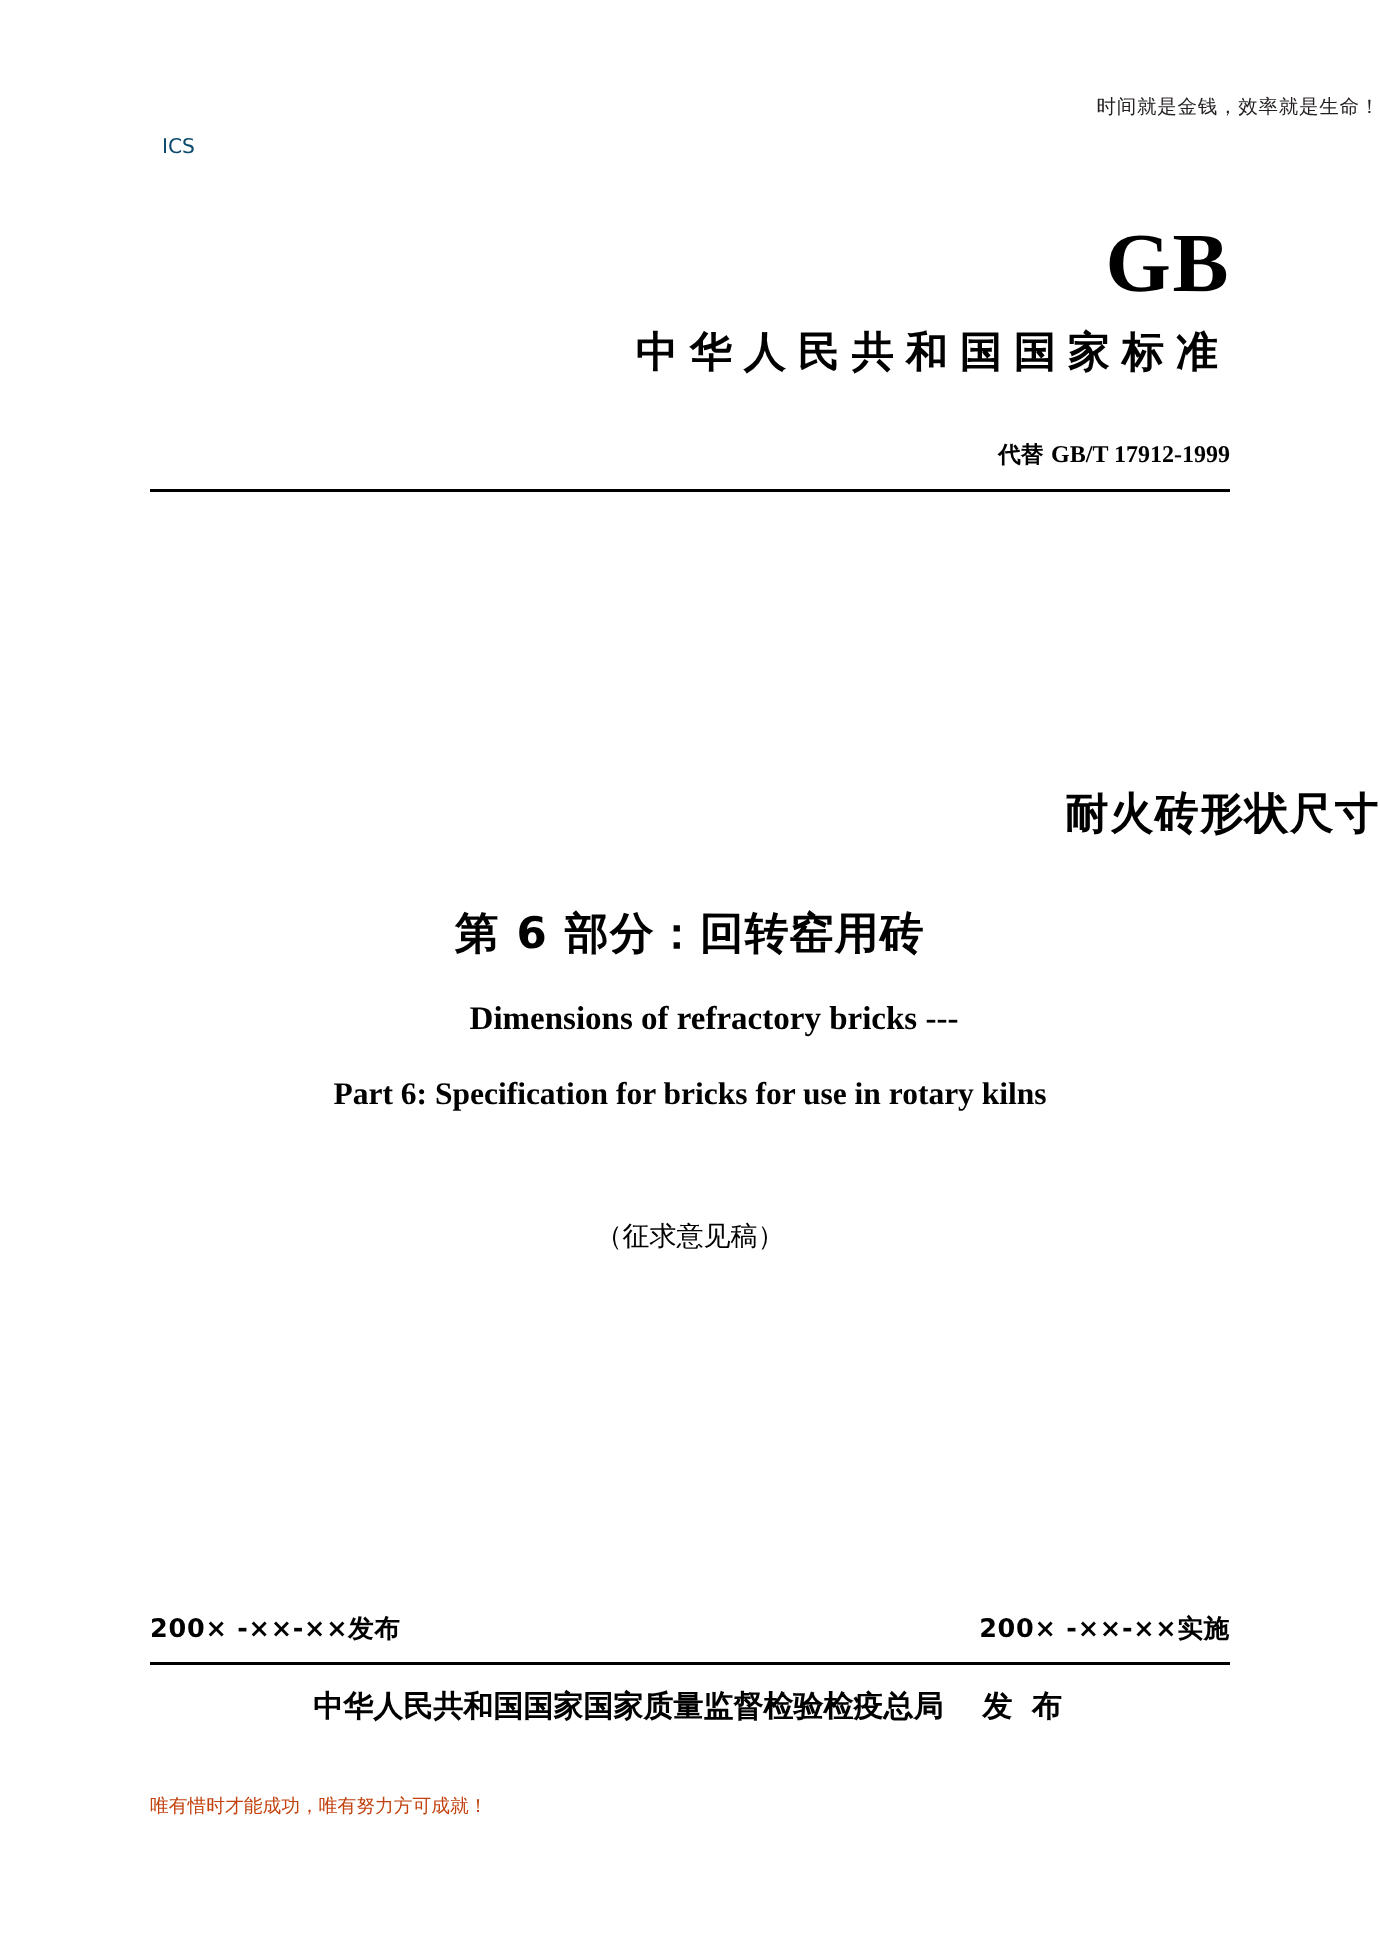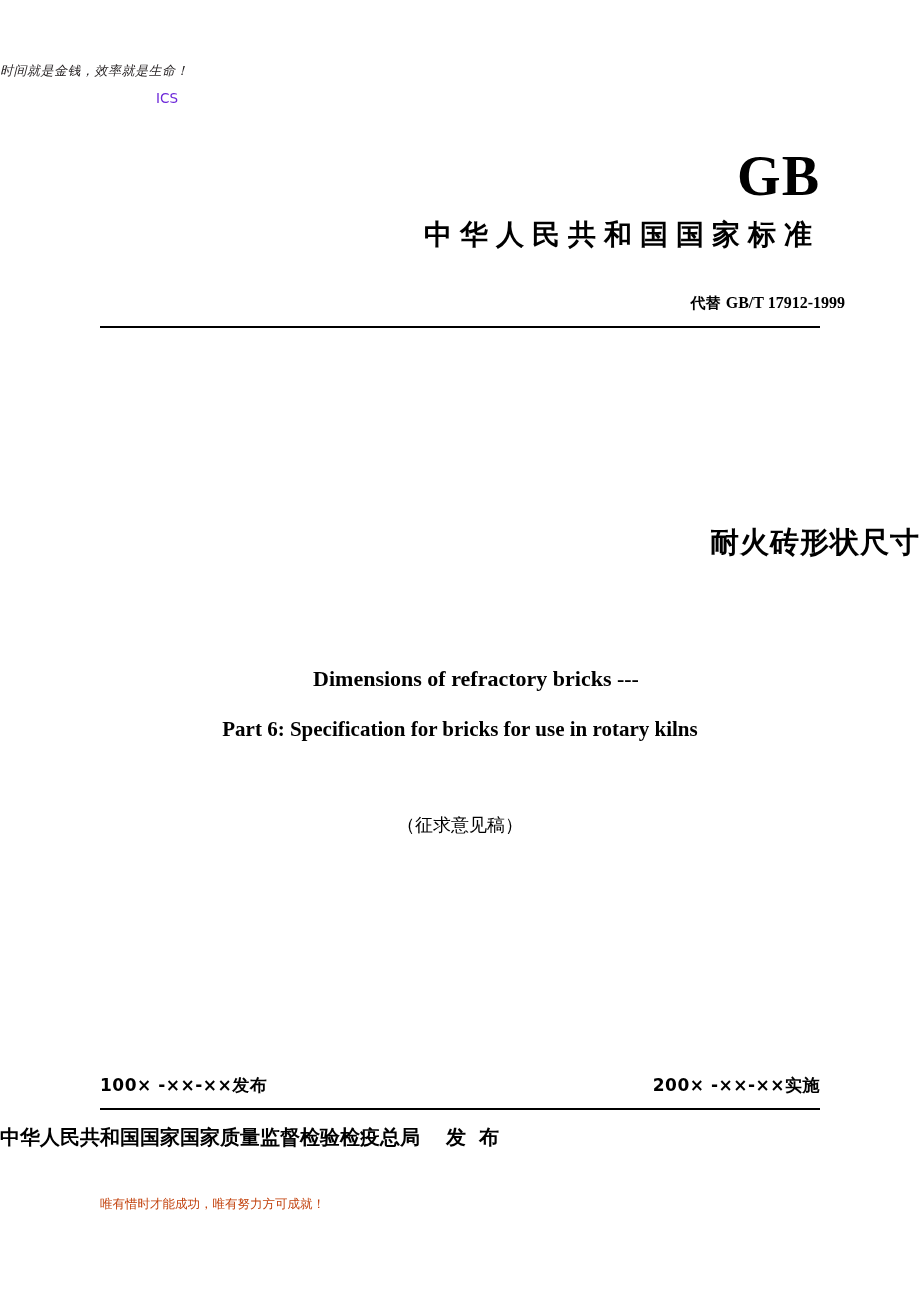--- a/index.html
+++ b/index.html
@@ -23,39 +23,37 @@
     width: 920px;
     height: 1302px;
   }
 
   
   .top-note {
     position: absolute;
     top: 62px;
     left: 0;
     width: 920px;
-    text-align: left;
+    text-align: right;
     font-family: "DejaVu Sans", sans-serif;
     font-size: 13px;
     color: #231f20;
     letter-spacing: 0.5px;
-    font-style: italic;
   }
 
   
   .ics-block {
     position: absolute;
     left: 100px;
     top: 88px;
     width: 300px;
     font-family: "DejaVu Sans", sans-serif;
     font-size: 13.5px;
     line-height: 21px;
-    color: #6d28d9;
-    margin-left: 48px;
+    color: #0c4a6e;
   }
   .ics-block .ics-label {
     padding-left: 8px;
   }
   .ics-block .beian-label {
     padding-left: 0px;
   }
 
   
   .gb-mark {
@@ -99,21 +97,20 @@
   .std-replace {
     position: absolute;
     left: 0;
     top: 292px;
     width: 820px;
     text-align: right;
     font-family: "DejaVu Sans", sans-serif;
     font-weight: bold;
     font-size: 15px;
     line-height: 22px;
-    margin-left: 25px;
   }
   .std-replace .code {
     font-family: "Liberation Serif", serif;
     font-weight: bold;
     font-size: 16px;
   }
 
   
   .rule-top {
     position: absolute;
@@ -214,20 +211,21 @@
     font-size: 17px;
     letter-spacing: 0.5px;
   }
 
   
   .issuer1 {
     position: absolute;
     left: 0;
     top: 1122px;
     width: 920px;
+    text-align: center;
     font-family: "DejaVu Sans", sans-serif;
     font-weight: bold;
     font-size: 20px;
     line-height: 30px;
   }
   .issuer1 .publish {
     padding-left: 26px;
     letter-spacing: 3px;
   }
   .issuer2 {
@@ -270,27 +268,28 @@
 
 
   <div class="std-replace">
     <span>代替</span>
     <span class="code">GB/T  17912-1999</span>
   </div>
 
   <div class="rule-top"></div>
 
   <div class="main-title-cn1">耐火砖形状尺寸</div>
+  <div class="main-title-cn2">第 6 部分：回转窑用砖</div>
   <div class="main-title-en1">Dimensions of refractory bricks ---</div>
   <div class="main-title-en2">Part 6:  Specification for bricks for use in rotary kilns</div>
 
   <div class="draft-note">（征求意见稿）</div>
 
   <div class="date-row">
-    <div class="date-left">100× -××-××发布</div>
+    <div class="date-left">200× -××-××发布</div>
     <div class="date-right">200× -××-××实施</div>
   </div>
 
   <div class="rule-bottom"></div>
 
   <div class="issuer1">
     <span>中华人民共和国国家国家质量监督检验检疫总局</span><span class="publish">发 布</span>
   </div>
 
   <div class="footer-note">唯有惜时才能成功，唯有努力方可成就！</div>

